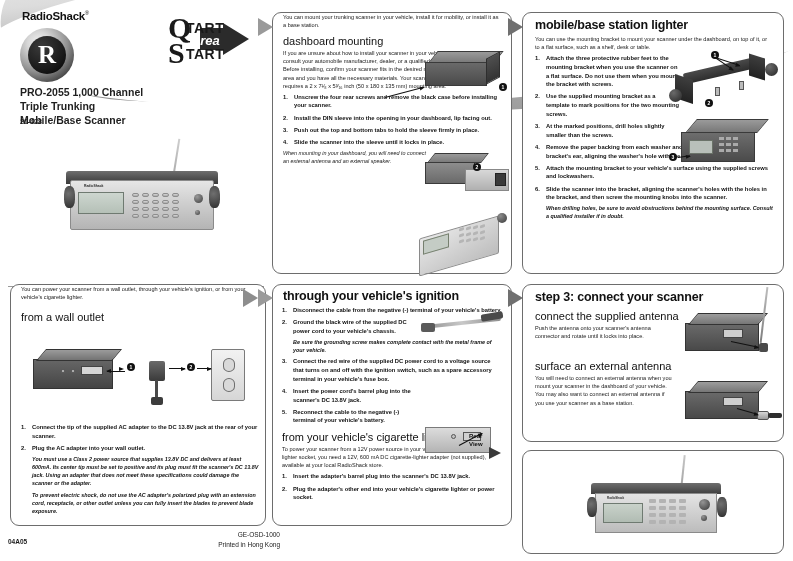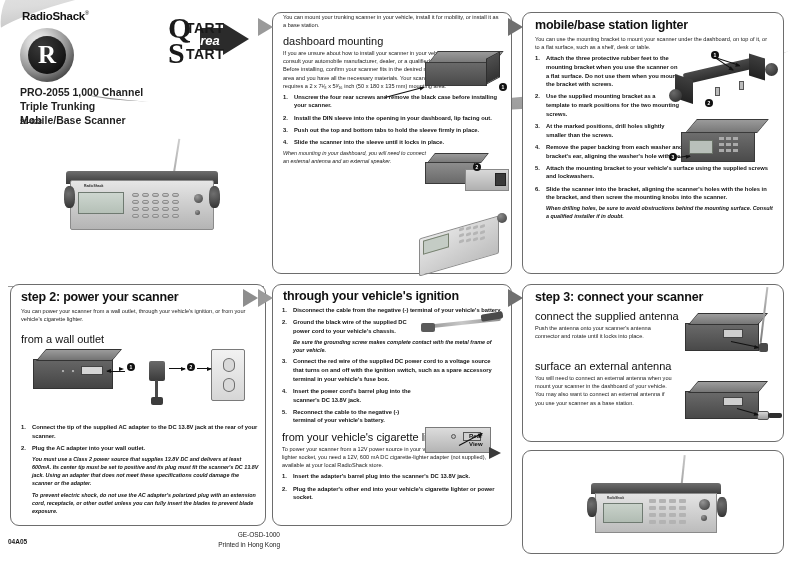--- a/index.html
+++ b/index.html
@@ -417,21 +417,20 @@
         <div style="position:absolute;left:7px;top:12px;width:5px;height:3px;background:#aaa;"></div>
         <div style="position:absolute;left:14px;top:12px;width:5px;height:3px;background:#aaa;"></div>
       </div>
       <div class="callout" style="left:-12px; top:34px;">3</div>
       <div class="leader" style="left:-3px; top:38px; width:12px; transform: rotate(-8deg);"></div>
     </div>
   </div>
   <div class="tab-arrow dark" style="left:508px; top:18px;"></div>
 
   <div class="panel" style="left:10px; top:284px; width:256px; height:242px;">
-    <div class="panel-h">step 2: power your scanner</div>
     <div style="margin:0 10px;">
       <div class="p">You can power your scanner from a wall outlet, through your vehicle's ignition, or from your vehicle's cigarette lighter.</div>
       <div class="sub-h" style="margin-top:10px;">from a wall outlet</div>
     </div>
 
     <div style="position:absolute; left:18px; top:62px; width:230px; height:64px;">
 
       <div style="position:absolute; left:4px; top:12px; width:80px; height:30px;
                   background:linear-gradient(180deg,#666,#454545); border:0.5px solid #333;"></div>
       <div style="position:absolute; left:12px; top:2px; width:76px; height:12px;

